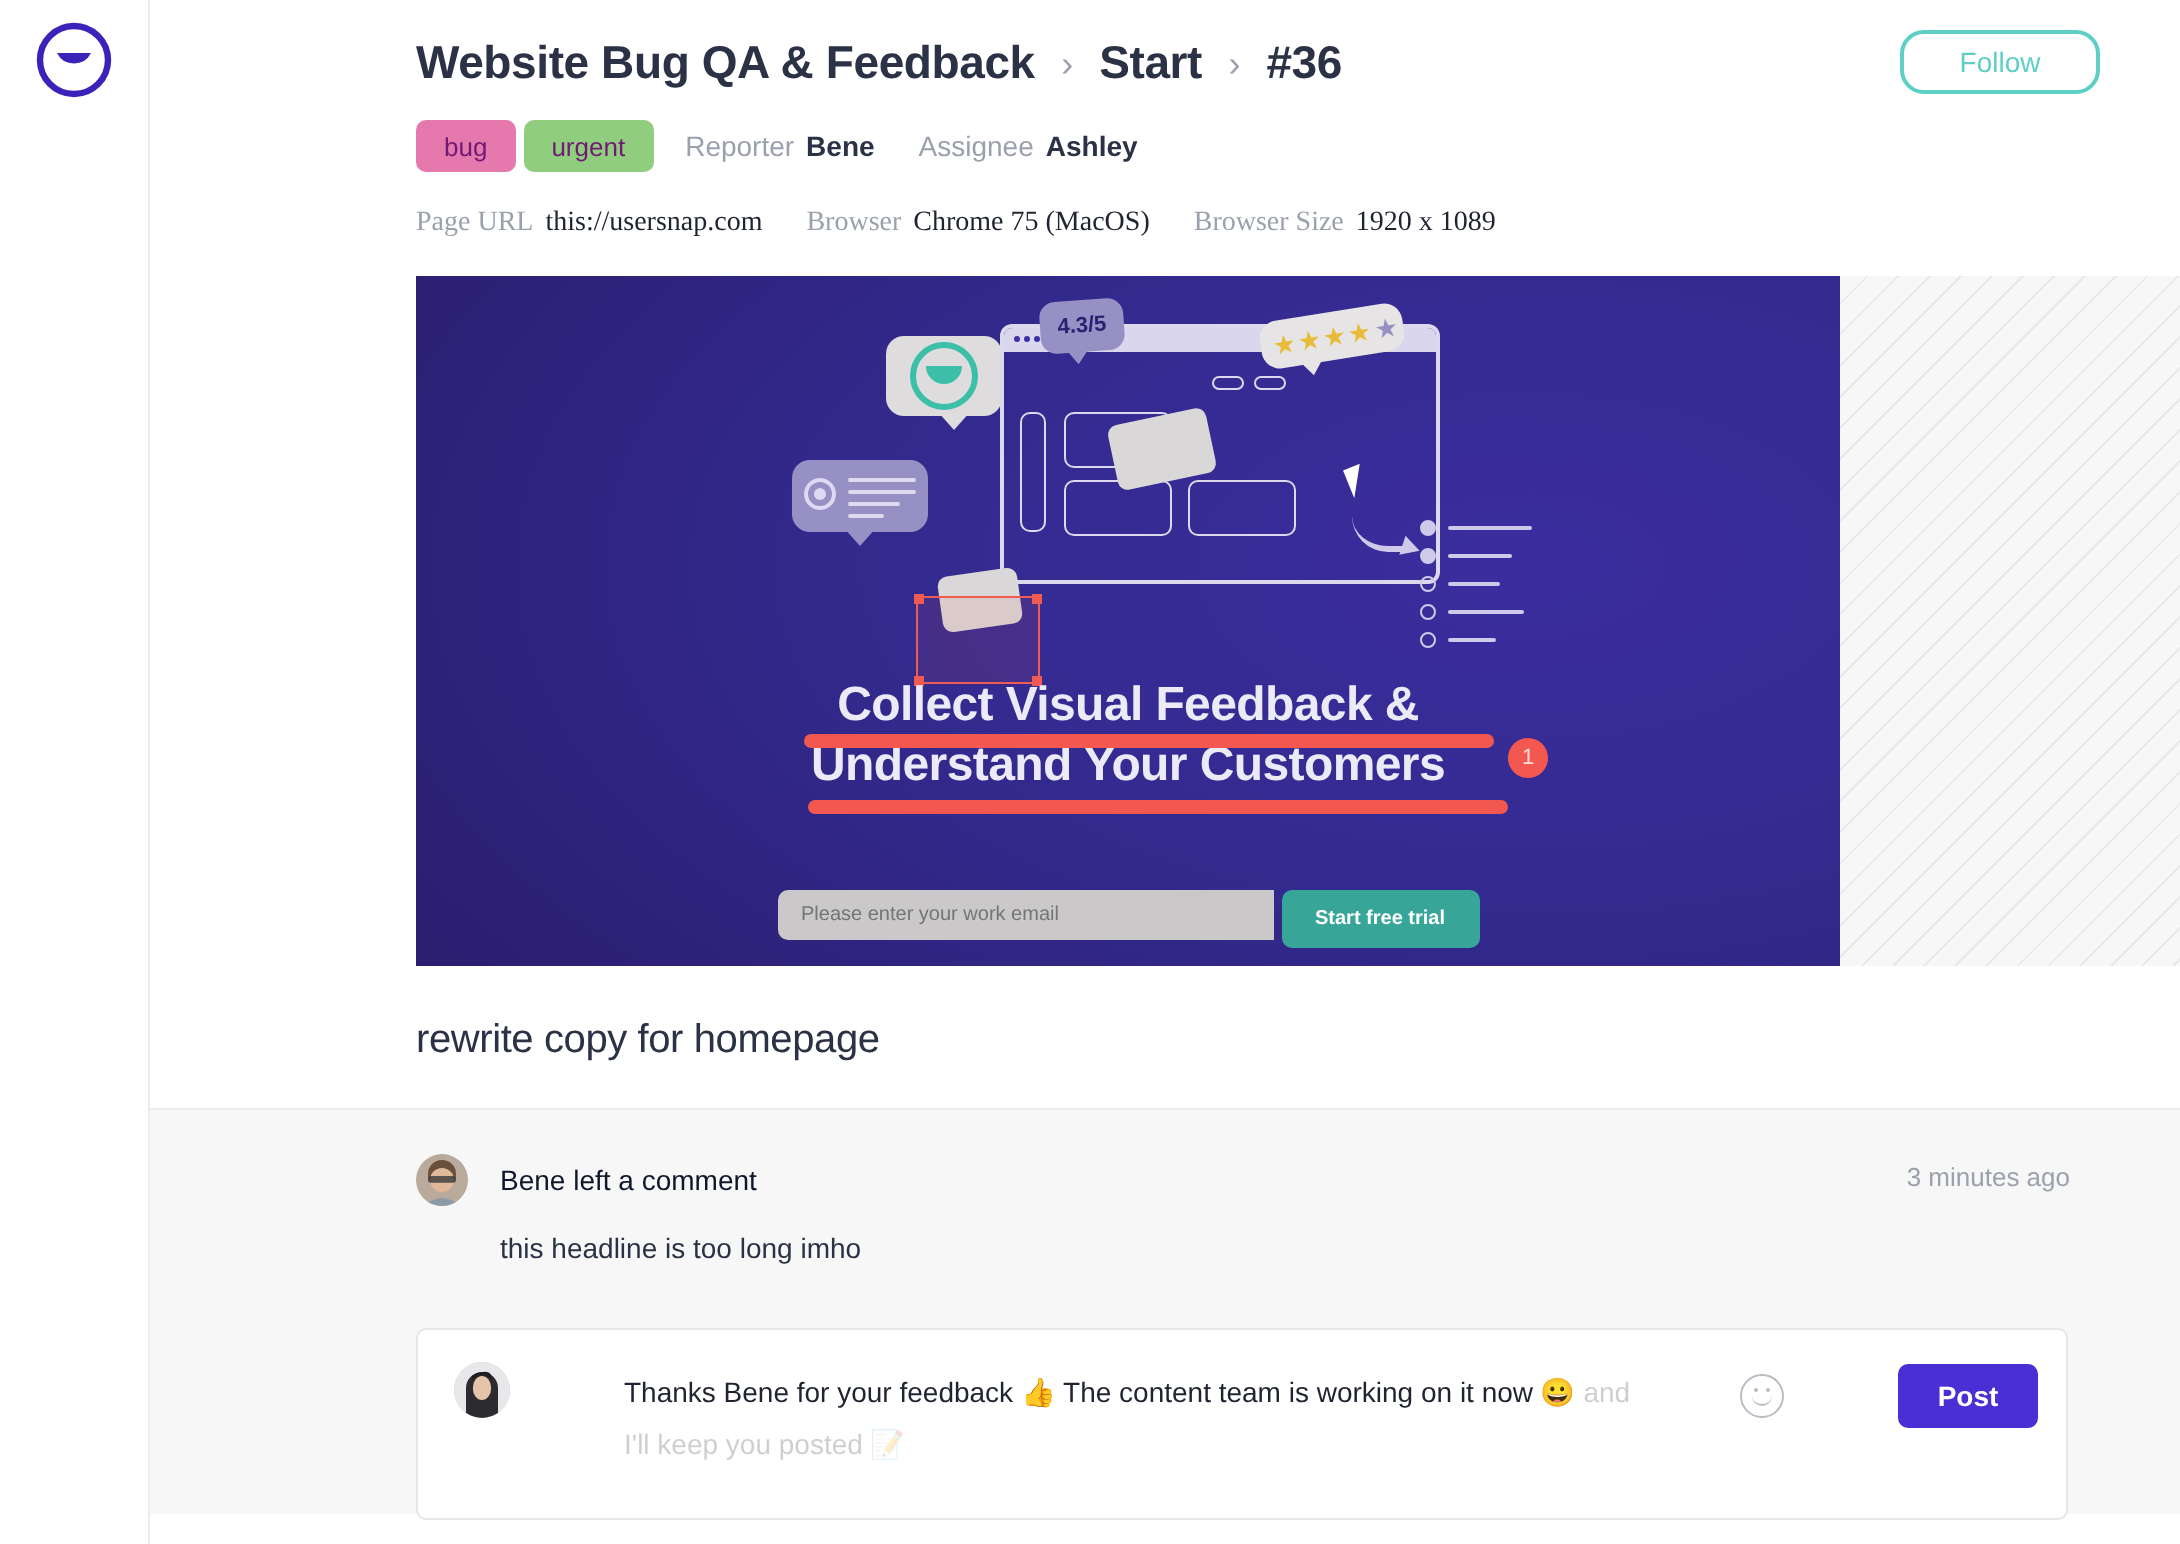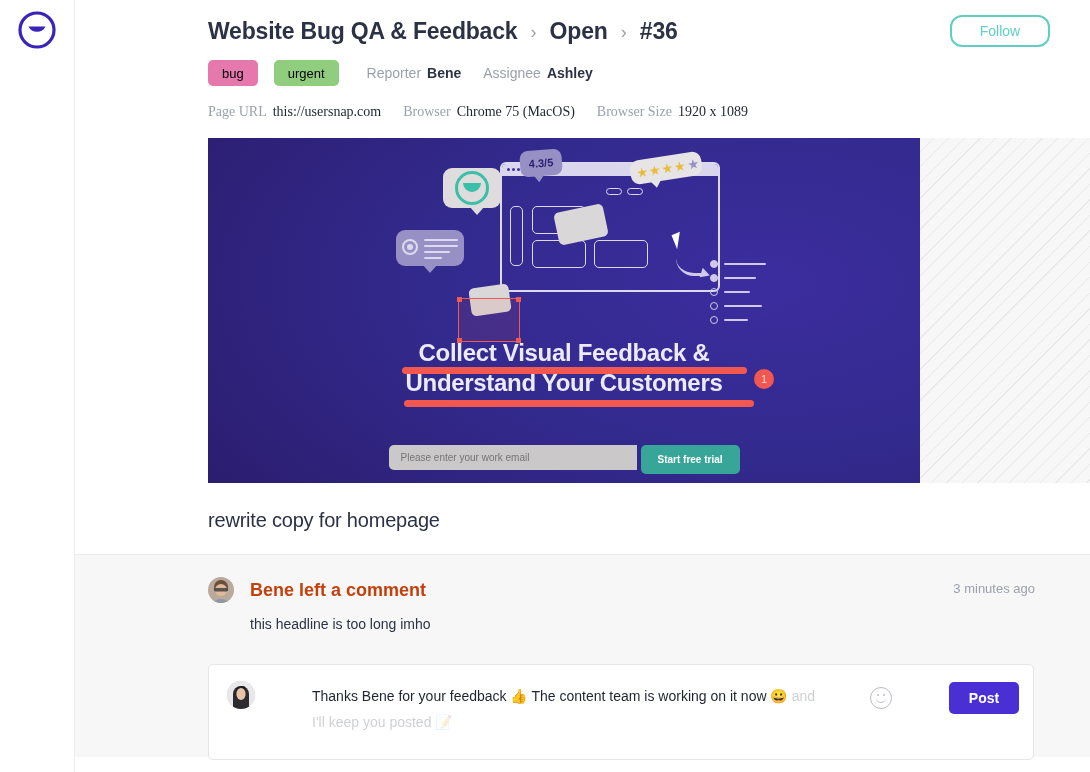--- a/index.html
+++ b/index.html
@@ -52,23 +52,23 @@
     font-size: 14px; font-family: "Liberation Sans", sans-serif;
     cursor: pointer;
     display: flex; align-items: center; justify-content: center;
   }
 
   .tagrow {
     display: flex; align-items: center;
     margin-top: 12px; height: 26px;
   }
   .tag {
-    height: 26px; border-radius: 5px; color: #000000;
+    height: 26px; border-radius: 5px; color: #701a75;
     font-size: 13px; display: flex; align-items: center;
-    justify-content: center; padding: 0 14px; margin-right: 16px;
+    justify-content: center; padding: 0 14px; margin-right: 4px;
   }
   .tag.bug    { background: #e579ae; }
   .tag.urgent { background: #91cd7e; }
 
   .meta-inline { display: flex; align-items: center; font-size: 14px; margin-left: 12px; }
   .meta-inline .lbl { color: #9ba1ac; margin-right: 6px; }
   .meta-inline .val { color: #2b3245; font-weight: bold; margin-right: 22px; }
 
   .metarow {
     display: flex; align-items: center;
@@ -251,21 +251,21 @@
     position: relative;
     padding-left: 133px;
   }
   .comment { padding-top: 22px; position: relative; }
   .c-head { display: flex; align-items: center; }
   .avatar {
     width: 26px; height: 26px; border-radius: 50%;
     margin-right: 16px; flex: 0 0 26px; overflow: hidden;
     background: #cfcbc6;
   }
-  .c-author { font-size: 18px; color: #c2410c; font-weight: bold; }
+  .c-author { font-size: 14px; color: #0f172a; }
   .c-time {
     position: absolute; right: 55px; top: 26px;
     font-size: 13px; color: #9ba1ac;
   }
   .c-body {
     margin-top: 13px; margin-left: 42px;
     font-size: 14px; color: #2b3245;
   }
 
   .composer {
@@ -315,21 +315,21 @@
       </svg>
     </div>
   </div>
 
   <div class="main">
 
     <div class="header">
       <div class="breadcrumb">
         <span>Website Bug QA &amp; Feedback</span>
         <span class="sep">›</span>
-        <span>Open</span>
+        <span>Start</span>
         <span class="sep">›</span>
         <span>#36</span>
       </div>
 
       <button class="follow-btn">Follow</button>
 
       <div class="tagrow">
         <div class="tag bug">bug</div>
         <div class="tag urgent">urgent</div>
         <div class="meta-inline">

